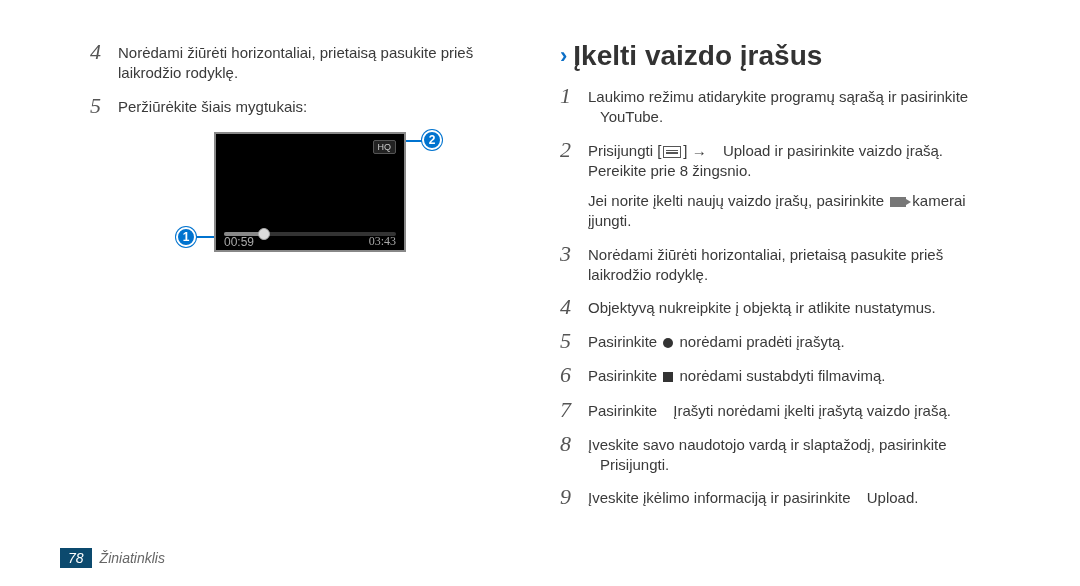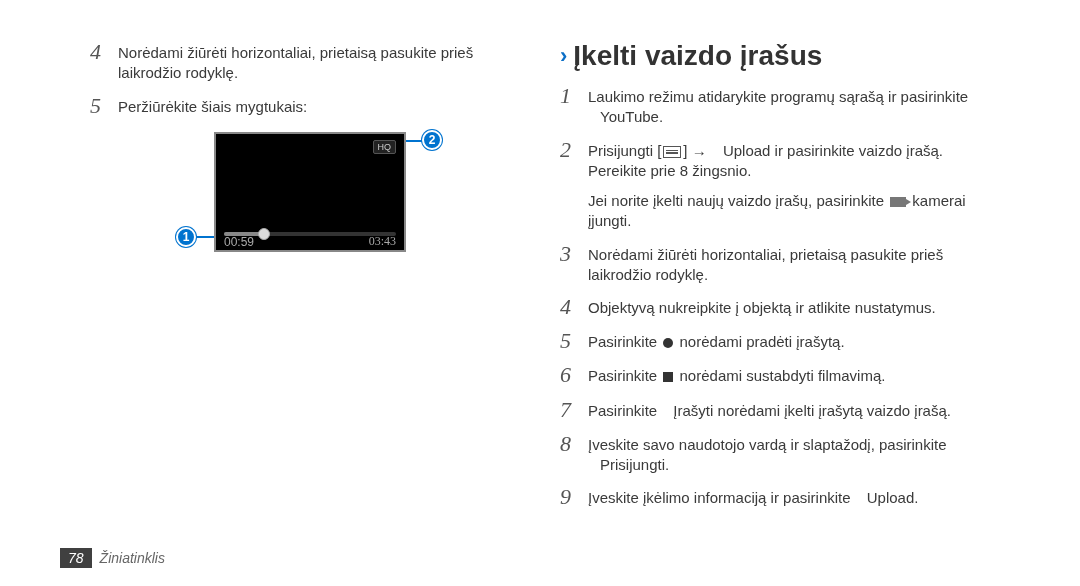--- a/index.html
+++ b/index.html
@@ -221,21 +221,21 @@
     position: absolute;
     bottom: 18px;
     left: 60px;
     display: flex;
     align-items: center;
     font-style: italic;
     color: #666;
     font-size: 14px;
   }
   .page-num-box {
-    background: #404040;
+    background: #0c4a6e;
     color: #fff;
     font-style: italic;
     padding: 2px 8px;
     margin-right: 8px;
     font-size: 14px;
   }
   .arrow-chr { font-family: Arial; }
 </style>
 </head>
 <body>

